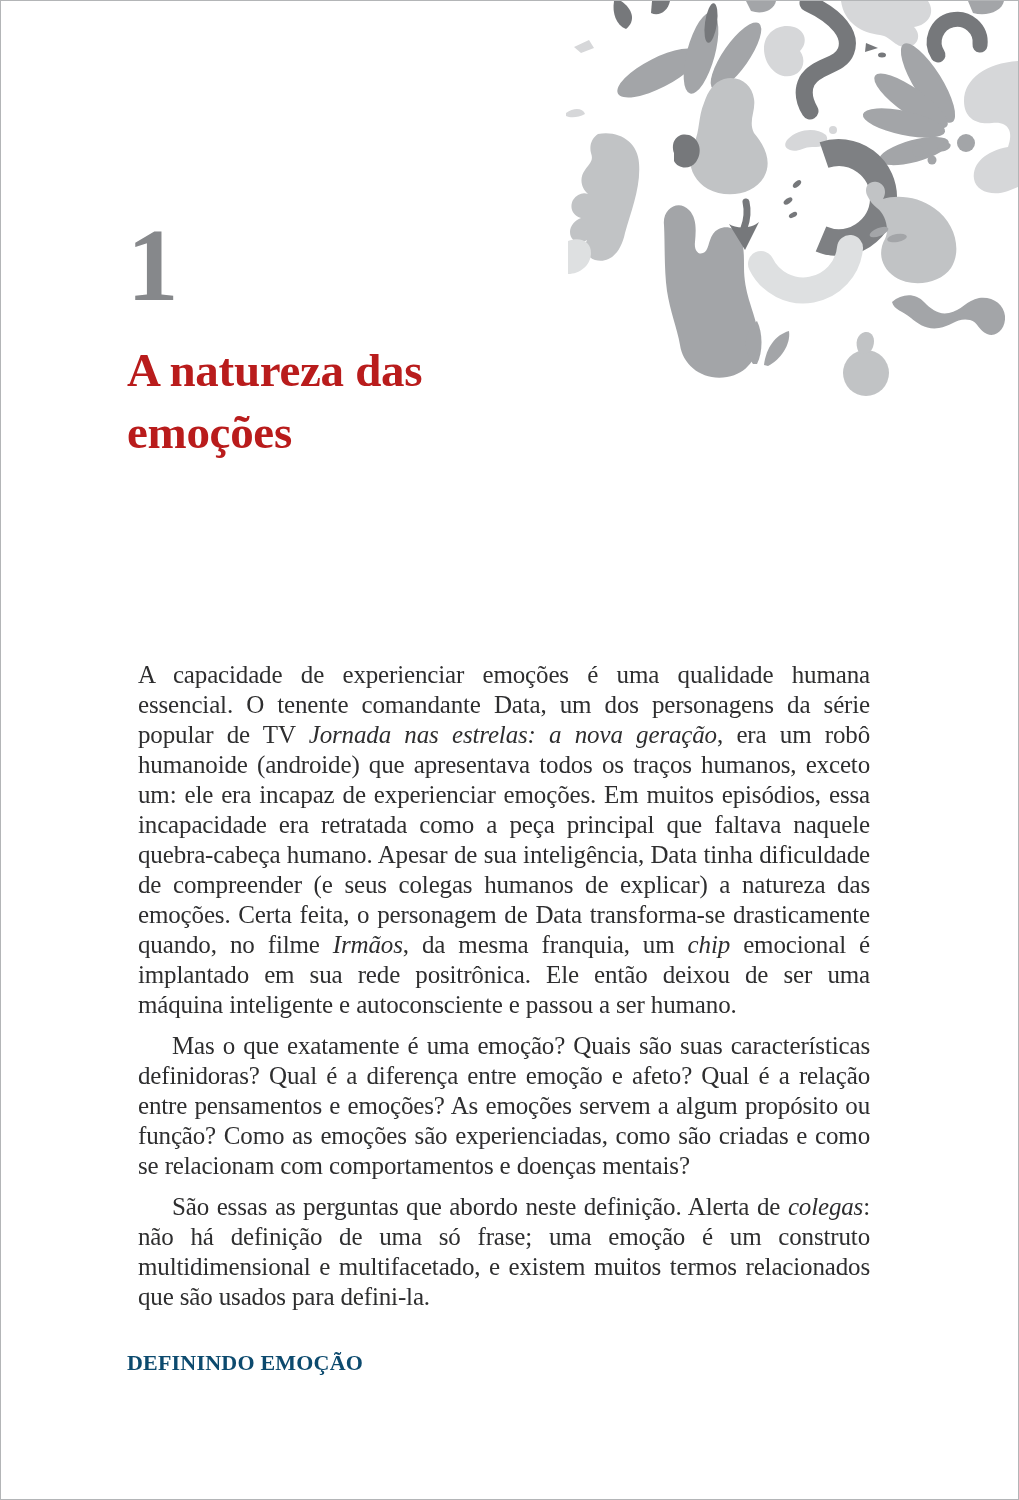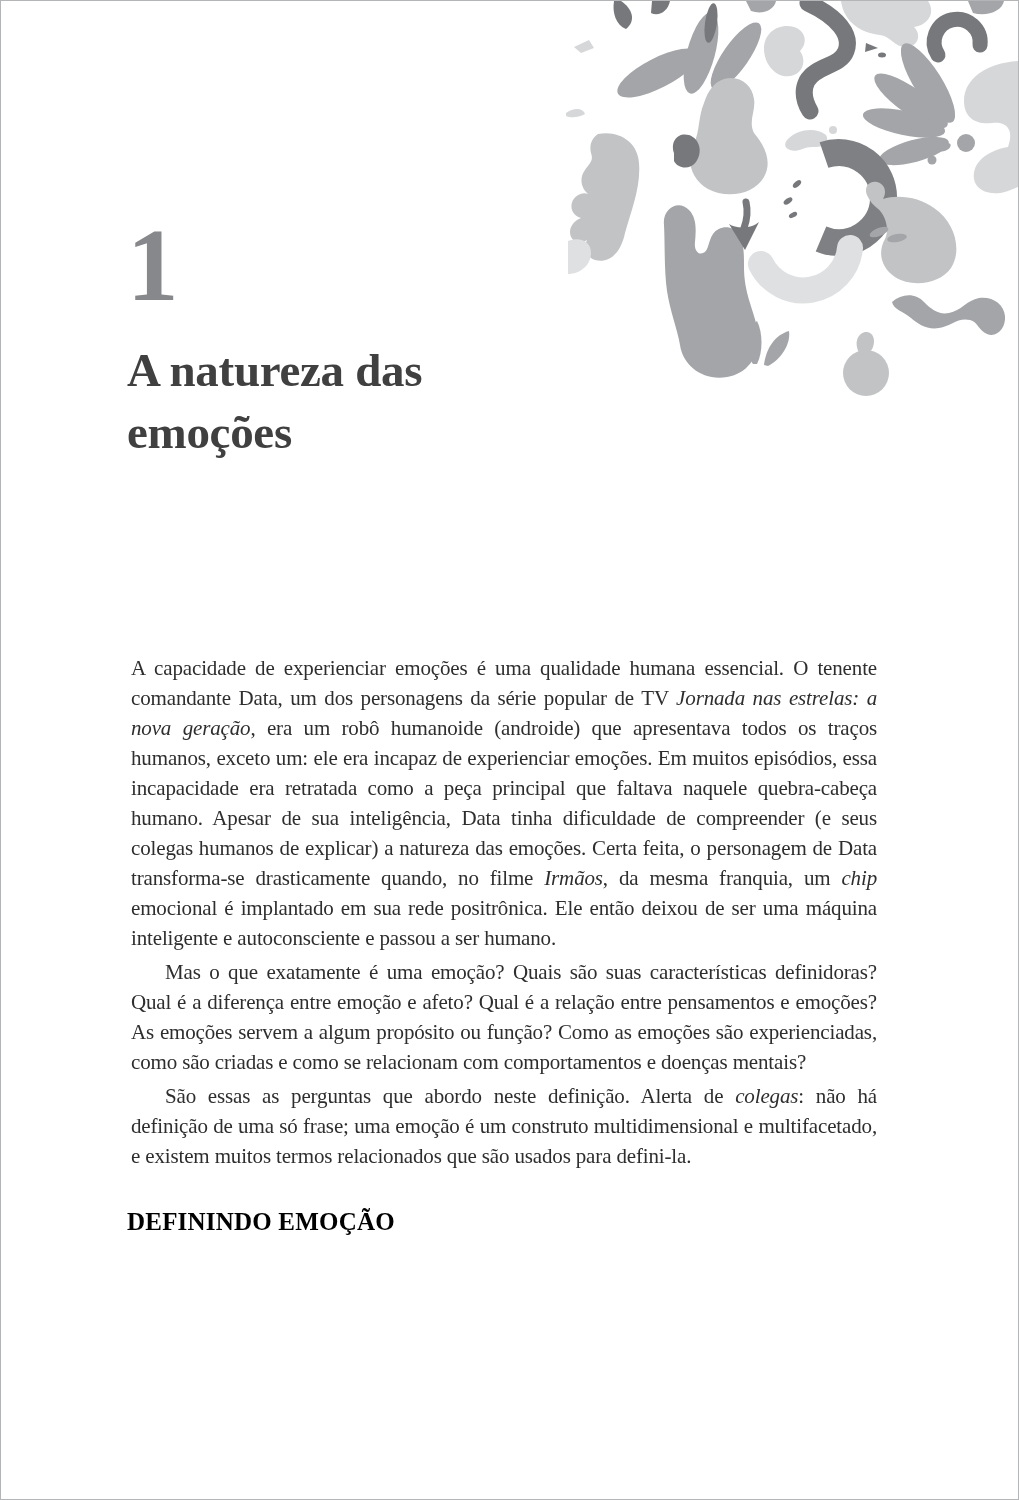--- a/index.html
+++ b/index.html
@@ -41,45 +41,45 @@
   }
   .chapter-title {
     position: absolute;
     left: 126px;
     top: 338px;
     width: 430px;
     margin: 0;
     font-size: 47px;
     line-height: 62px;
     font-weight: bold;
-    color: #404040;
+    color: #b91c1c;
     letter-spacing: -0.3px;
   }
   .content {
     position: absolute;
     left: 126px;
     top: 648px;
     width: 754px;
     color: #2e2e2f;
   }
   .content p {
-    margin: 4px;
-    font-size: 21px;
+    margin: 11px;
+    font-size: 25px;
     line-height: 30px;
     text-align: justify;
     letter-spacing: -0.15px;
   }
   .content p.indent { text-indent: 34px; }
   .i { font-style: italic; }
   .section-heading {
     margin: 31px 0 14px 0;
-    font-size: 25px;
+    font-size: 22px;
     line-height: 40px;
     font-weight: bold;
-    color: #000000;
+    color: #0c4a6e;
     letter-spacing: 0.2px;
   }
   .intro-line { margin-top: 19px !important; }
 </style>
 </head>
 <body>
 
 <div class="page">
 
   <svg class="artwork" viewBox="0 0 452 400" aria-hidden="true">

